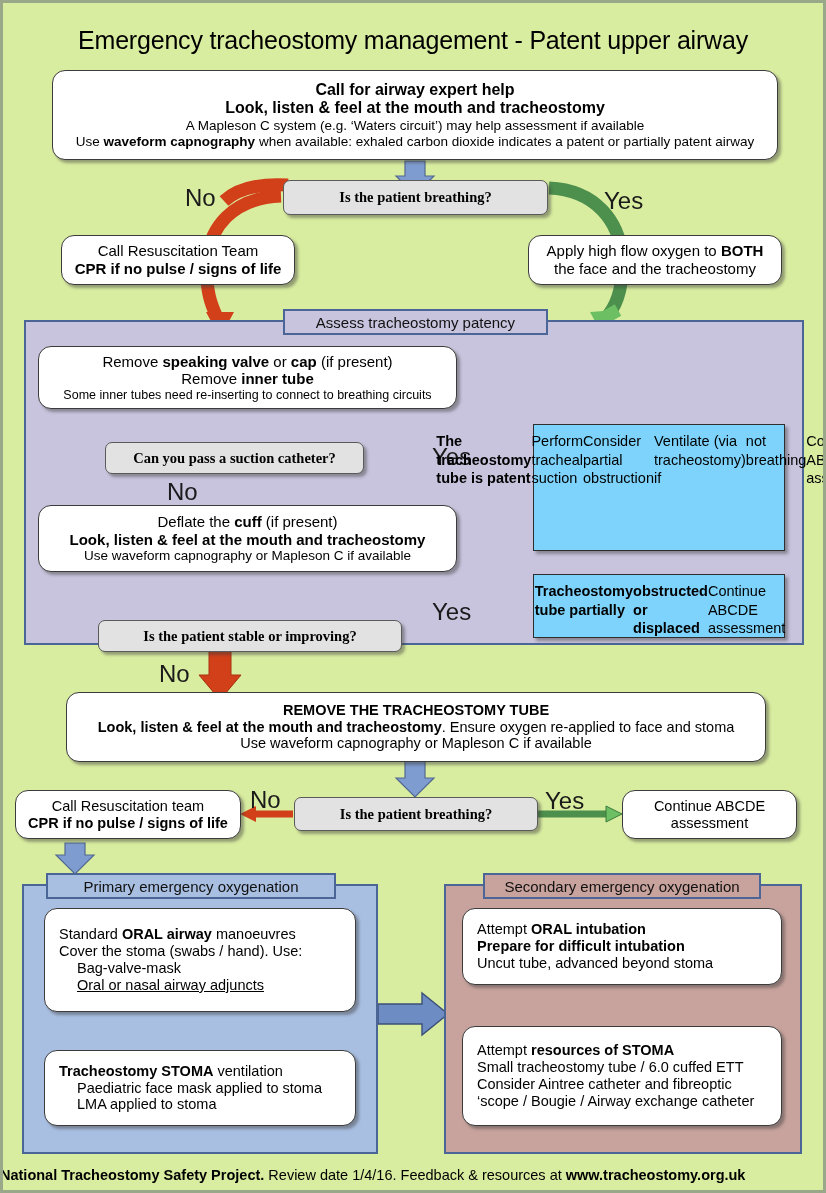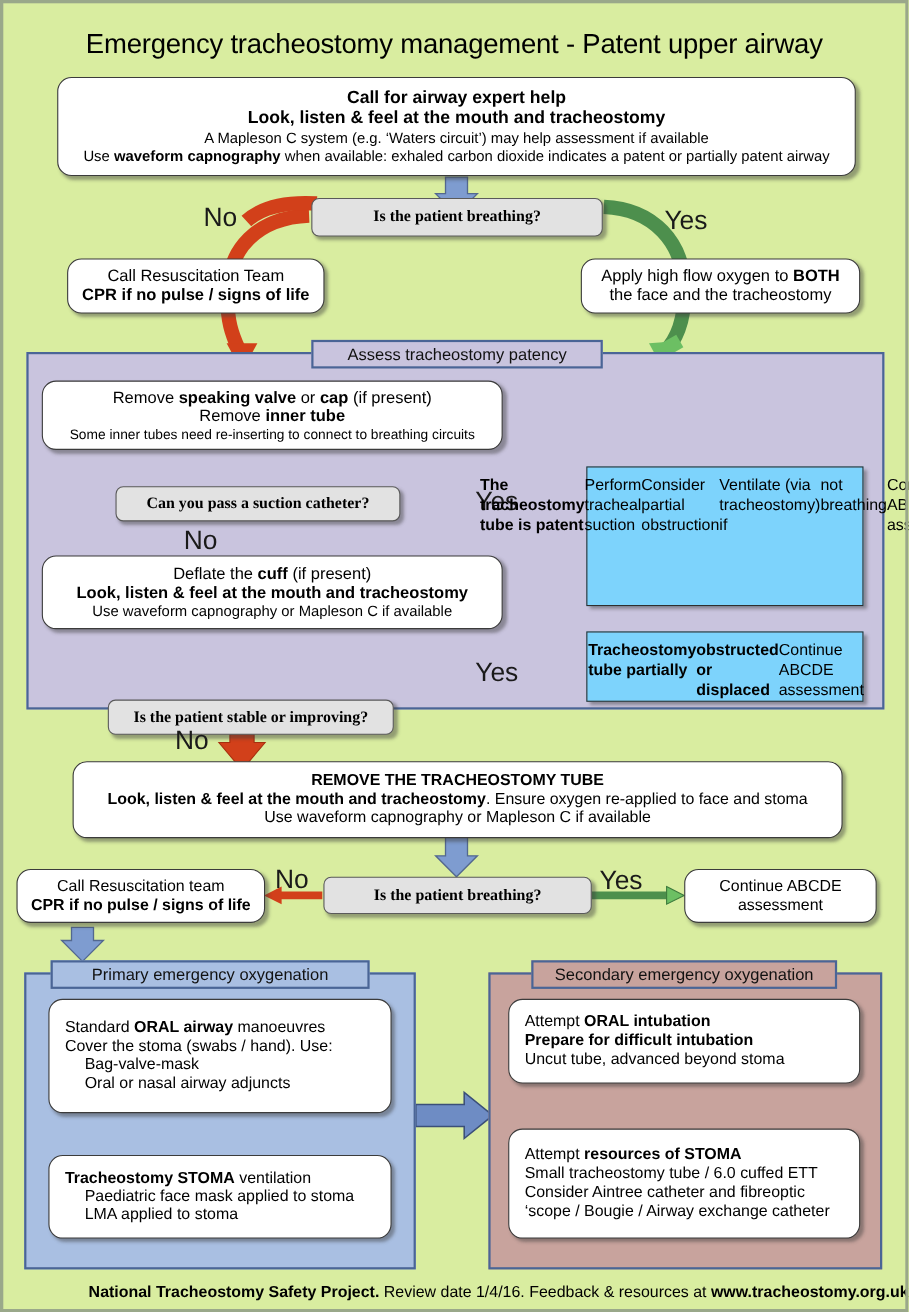--- a/index.html
+++ b/index.html
@@ -71,21 +71,21 @@
   .f145{font-size:14.5px;}
   .f135{font-size:13.5px;}
   .f125{font-size:12.5px;}
 
   
   .ylab{font-size:24px;color:#1a1a1a;line-height:1;}
   .nlab{font-size:24px;color:#1a1a1a;line-height:1;}
 
   
   #footer{
-    left:0;bottom:10px;width:826px;text-align:right;font-size:14.5px;
+    left:0;bottom:10px;width:826px;text-align:left;font-size:14.5px;
   }
   #footer .b{font-weight:bold;}
 
   
   #frame{
     position:absolute;inset:0;border:3px solid #9aa88a;pointer-events:none;
   }
 
   svg.ov{position:absolute;left:0;top:0;width:826px;height:1193px;overflow:visible;}
 </style>
@@ -225,21 +225,21 @@
     <div>not breathing</div>
     <div>Continue ABCDE assessment</div>
   </div>
 
   <div class="abs wbox" style="left:38px;top:505px;width:419px;height:67px;">
     <div class="ln c f15"><span>Deflate the </span><span class="b">cuff</span><span> (if present)</span></div>
     <div class="ln c f15 b">Look, listen &amp; feel at the mouth and tracheostomy</div>
     <div class="ln c f135">Use waveform capnography or Mapleson C if available</div>
   </div>
 
-  <div class="abs gbox" style="left:98px;top:636px;width:260px;height:32px;text-align:center;">
+  <div class="abs gbox" style="left:98px;top:620px;width:304px;height:32px;text-align:center;">
     <span>Is the patient stable or improving?</span>
   </div>
   <div class="abs ylab" style="left:432px;top:600px;">Yes</div>
   <div class="abs nlab" style="left:159px;top:662px;">No</div>
 
   <div class="abs sqbox" style="left:533px;top:574px;width:252px;height:64px;">
     <div class="b">Tracheostomy tube partially</div>
     <div class="b">obstructed or displaced</div>
     <div>Continue ABCDE assessment</div>
   </div>
@@ -268,21 +268,21 @@
 
   <div class="abs panel panel-blue" style="left:22px;top:884px;width:356px;height:270px;"></div>
   <div class="abs paneltab tab-blue" style="left:46px;top:873px;width:290px;height:26px;">
     <span>Primary emergency oxygenation</span>
   </div>
 
   <div class="abs wbox" style="left:44px;top:908px;width:312px;height:104px;padding:6px 14px;">
     <div class="ln l f145"><span>Standard </span><span class="b">ORAL airway</span><span> manoeuvres</span></div>
     <div class="ln l f145">Cover the stoma (swabs / hand). Use:</div>
     <div class="ln l f145" style="padding-left:18px;">Bag-valve-mask</div>
-    <div class="ln l f145" style="padding-left:18px;">Oral or nasal airway adjuncts</div>
+    <div class="ln l f145" style="padding-left:18px;text-decoration:underline;">Oral or nasal airway adjuncts</div>
   </div>
 
   <div class="abs wbox" style="left:44px;top:1050px;width:312px;height:76px;padding:14px 14px;">
     <div class="ln l f145"><span class="b">Tracheostomy STOMA</span><span> ventilation</span></div>
     <div class="ln l f145" style="padding-left:18px;">Paediatric face mask applied to stoma</div>
     <div class="ln l f145" style="padding-left:18px;">LMA applied to stoma</div>
   </div>
 
   <div class="abs panel panel-pink" style="left:444px;top:884px;width:358px;height:270px;"></div>
   <div class="abs paneltab tab-pink" style="left:483px;top:873px;width:278px;height:26px;">

